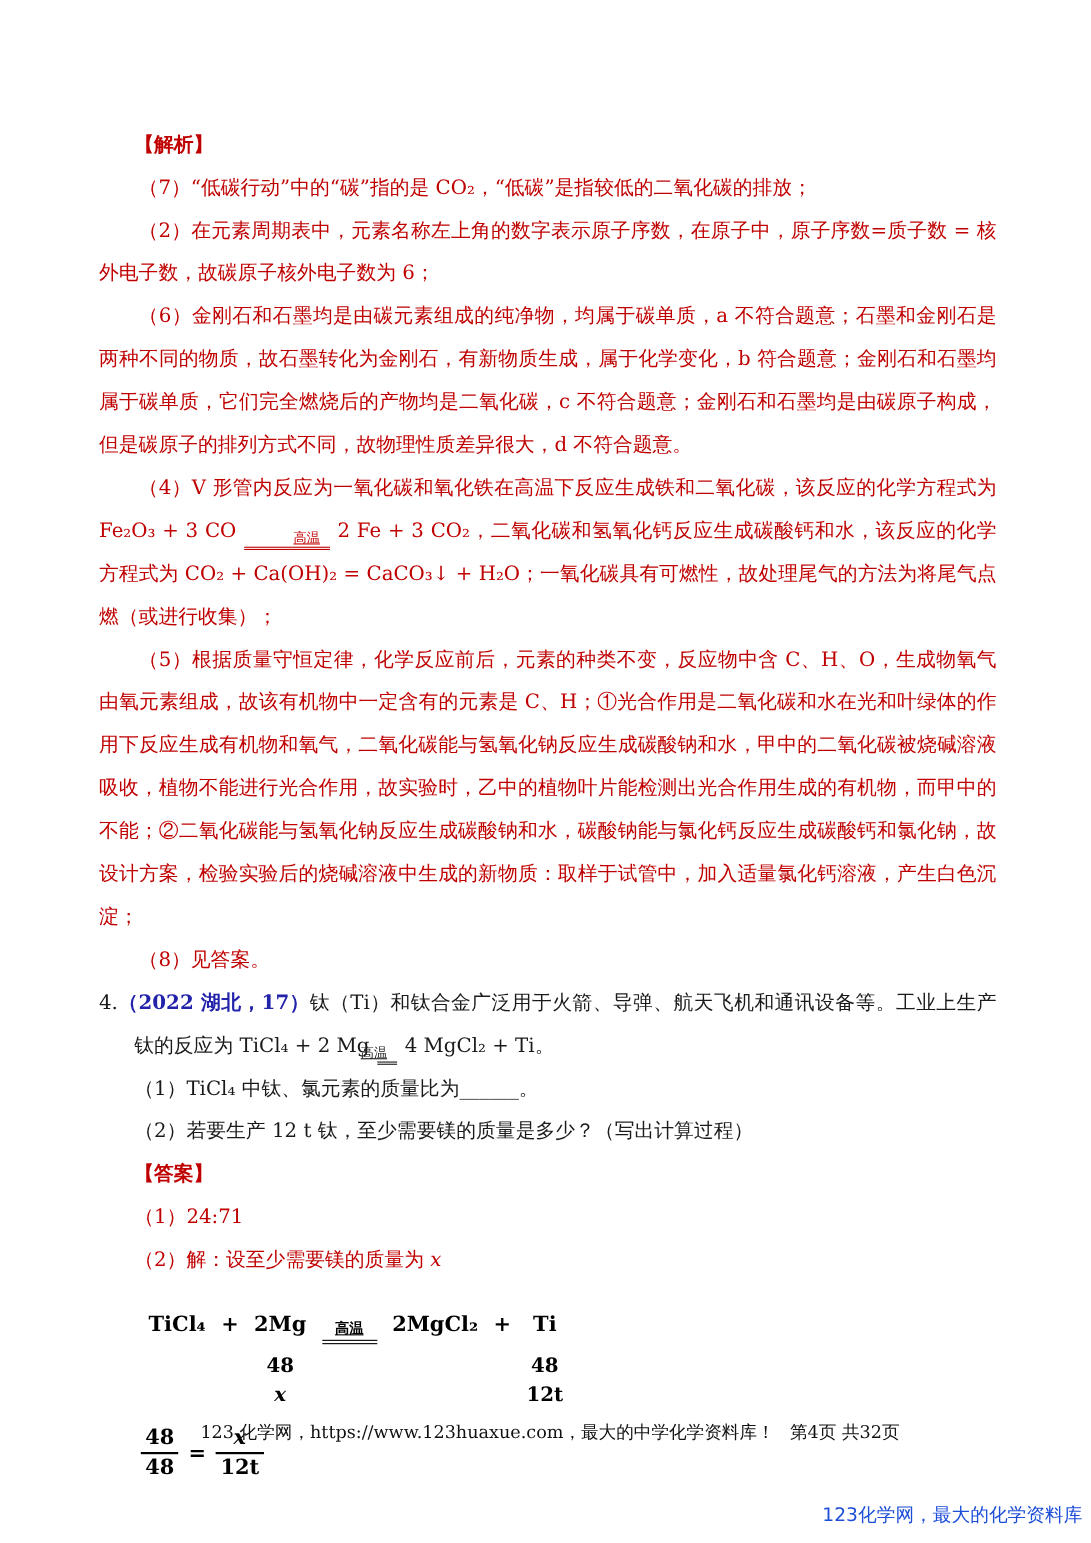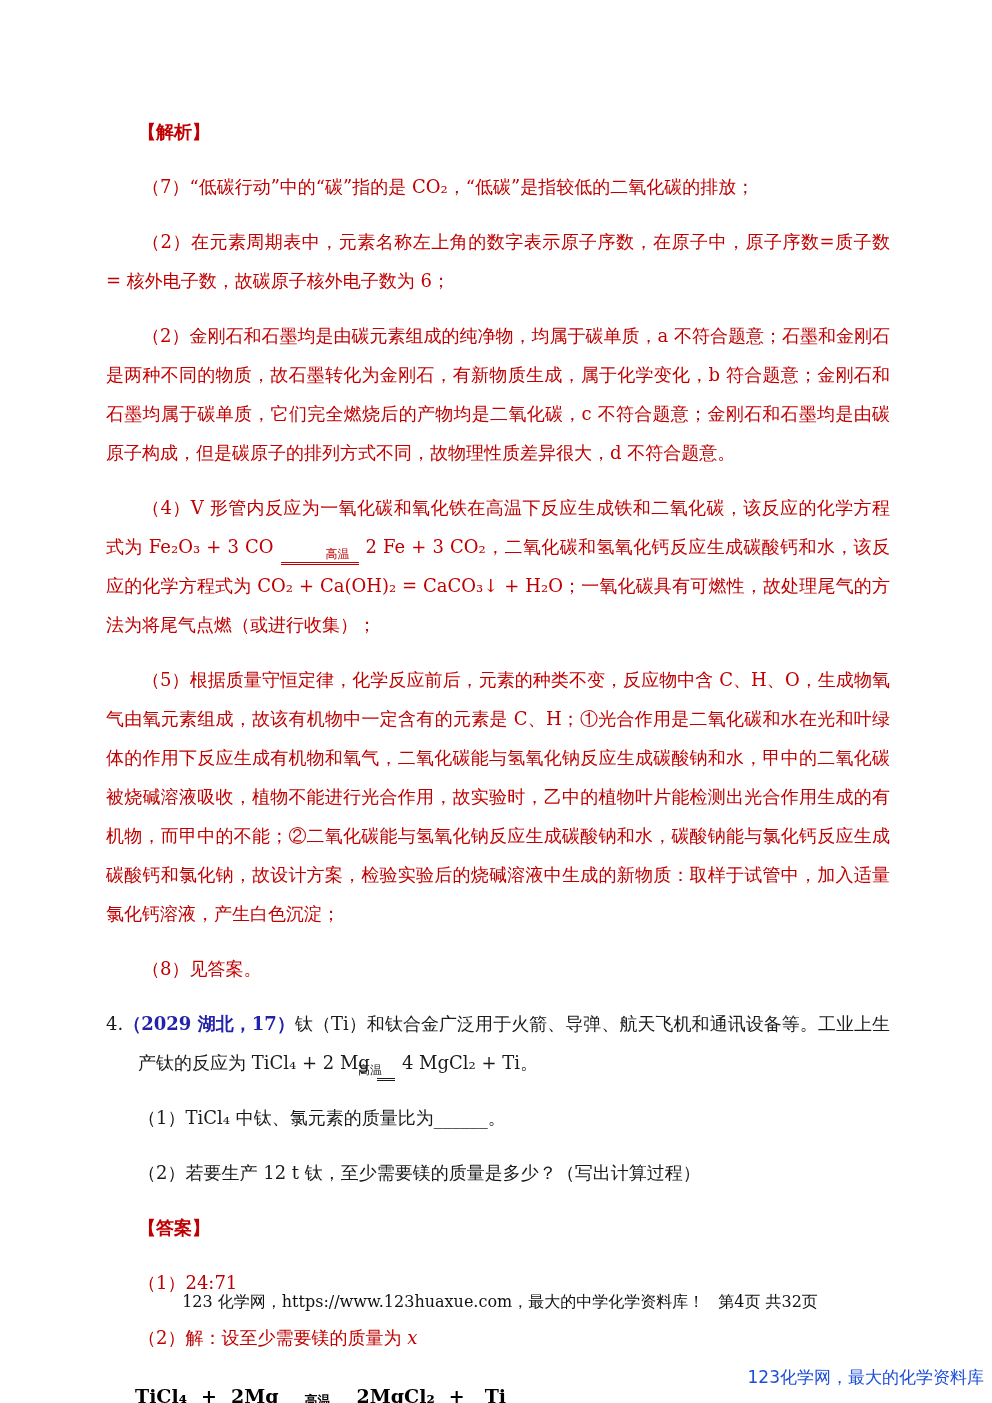--- a/index.html
+++ b/index.html
@@ -5,30 +5,30 @@
   html,body { margin:0; padding:0; background:#ffffff; }
   .page {
     position:relative;
     width:992px; height:1403px;
     background:#ffffff;
     font-family:"DejaVu Serif","Liberation Serif",serif;
     color:#1a1a1a;
     overflow:hidden;
   }
   .content { position:absolute; left:90px; top:0; width:816px; }
-  p { margin:16px; font-size:18px; line-height:39px; }
+  p { margin:0; font-size:18px; line-height:39px; }
   .red  { color:#c00000; }
   .blue { color:#2222aa; font-weight:bold; }
   .hdr  { font-weight:bold; text-indent:32px; }
   .hdr-top { margin-top:112px; }
   .para { text-align:justify; text-indent:36px; }
   .qpara { padding-left:32px; text-indent:-32px; text-align:justify; }
   .subq { padding-left:32px; }
   
-  .cond { display:inline-block; vertical-align:-5px; margin:0 7px; text-align:center; }
+  .cond { display:inline-block; vertical-align:-5px; margin:0 7px; text-align:right;text-decoration:underline; }
   .cond-text {
     display:block; font-size:12px; line-height:14px;
     padding:0 9px 1px; border-bottom:3px double currentColor;
   }
   .cond-big .cond-text { font-size:13px; font-weight:bold; padding:0 12px 2px; border-bottom-width:4px; }
   
   .eq-table {
     margin:20px 0 0 38px; border-collapse:collapse;
     font-weight:bold; font-size:19px; color:#000000;
   }
@@ -58,28 +58,28 @@
 </head>
 <body>
 
 <div class="page">
   <div class="content">
 
     <p class="hdr hdr-top red">【解析】</p>
 
     <p class="para red">（7）“低碳行动”中的“碳”指的是 CO₂，“低碳”是指较低的二氧化碳的排放；</p>
     <p class="para red">（2）在元素周期表中，元素名称左上角的数字表示原子序数，在原子中，原子序数=质子数 = 核外电子数，故碳原子核外电子数为 6；</p>
-    <p class="para red">（2）金刚石和石墨均是由碳元素组成的纯净物，均属于碳单质，a 不符合题意；石墨和金刚石是两种不同的物质，故石墨转化为金刚石，有新物质生成，属于化学变化，b 符合题意；金刚石和石墨均属于碳单质，它们完全燃烧后的产物均是二氧化碳，c 不符合题意；金刚石和石墨均是由碳原子构成，但是碳原子的排列方式不同，故物理性质差异很大，d 不符合题意。</p>
+    <p class="para red">（6）金刚石和石墨均是由碳元素组成的纯净物，均属于碳单质，a 不符合题意；石墨和金刚石是两种不同的物质，故石墨转化为金刚石，有新物质生成，属于化学变化，b 符合题意；金刚石和石墨均属于碳单质，它们完全燃烧后的产物均是二氧化碳，c 不符合题意；金刚石和石墨均是由碳原子构成，但是碳原子的排列方式不同，故物理性质差异很大，d 不符合题意。</p>
 
     <p class="para red"><span>（4）V 形管内反应为一氧化碳和氧化铁在高温下反应生成铁和二氧化碳，该反应的化学方程式为 Fe₂O₃ + 3 CO</span><span class="cond"><span class="cond-text">高温</span></span><span>2 Fe + 3 CO₂，二氧化碳和氢氧化钙反应生成碳酸钙和水，该反应的化学方程式为 CO₂ + Ca(OH)₂ = CaCO₃↓ + H₂O；一氧化碳具有可燃性，故处理尾气的方法为将尾气点燃（或进行收集）；</span></p>
 
     <p class="para red">（5）根据质量守恒定律，化学反应前后，元素的种类不变，反应物中含 C、H、O，生成物氧气由氧元素组成，故该有机物中一定含有的元素是 C、H；①光合作用是二氧化碳和水在光和叶绿体的作用下反应生成有机物和氧气，二氧化碳能与氢氧化钠反应生成碳酸钠和水，甲中的二氧化碳被烧碱溶液吸收，植物不能进行光合作用，故实验时，乙中的植物叶片能检测出光合作用生成的有机物，而甲中的不能；②二氧化碳能与氢氧化钠反应生成碳酸钠和水，碳酸钠能与氯化钙反应生成碳酸钙和氯化钠，故设计方案，检验实验后的烧碱溶液中生成的新物质：取样于试管中，加入适量氯化钙溶液，产生白色沉淀；</p>
     <p class="para red">（8）见答案。</p>
 
-    <p class="qpara"><span>4.</span><span class="blue">（2029 湖北，17）</span><span>钛（Ti）和钛合金广泛用于火箭、导弹、航天飞机和通讯设备等。工业上生产钛的反应为 TiCl₄ + 2 Mg</span><span class="cond"><span class="cond-text">高温</span></span><span>4 MgCl₂ + Ti。</span></p>
+    <p class="qpara"><span>4.</span><span class="blue">（2022 湖北，17）</span><span>钛（Ti）和钛合金广泛用于火箭、导弹、航天飞机和通讯设备等。工业上生产钛的反应为 TiCl₄ + 2 Mg</span><span class="cond"><span class="cond-text">高温</span></span><span>4 MgCl₂ + Ti。</span></p>
 
     <p class="subq">（1）TiCl₄ 中钛、氯元素的质量比为______。</p>
     <p class="subq">（2）若要生产 12 t 钛，至少需要镁的质量是多少？（写出计算过程）</p>
 
     <p class="hdr red">【答案】</p>
     <p class="subq red">（1）24:71</p>
     <p class="subq red"><span>（2）解：设至少需要镁的质量为 </span><span class="var">x</span></p>
 
     <table class="eq-table">
       <tbody>

